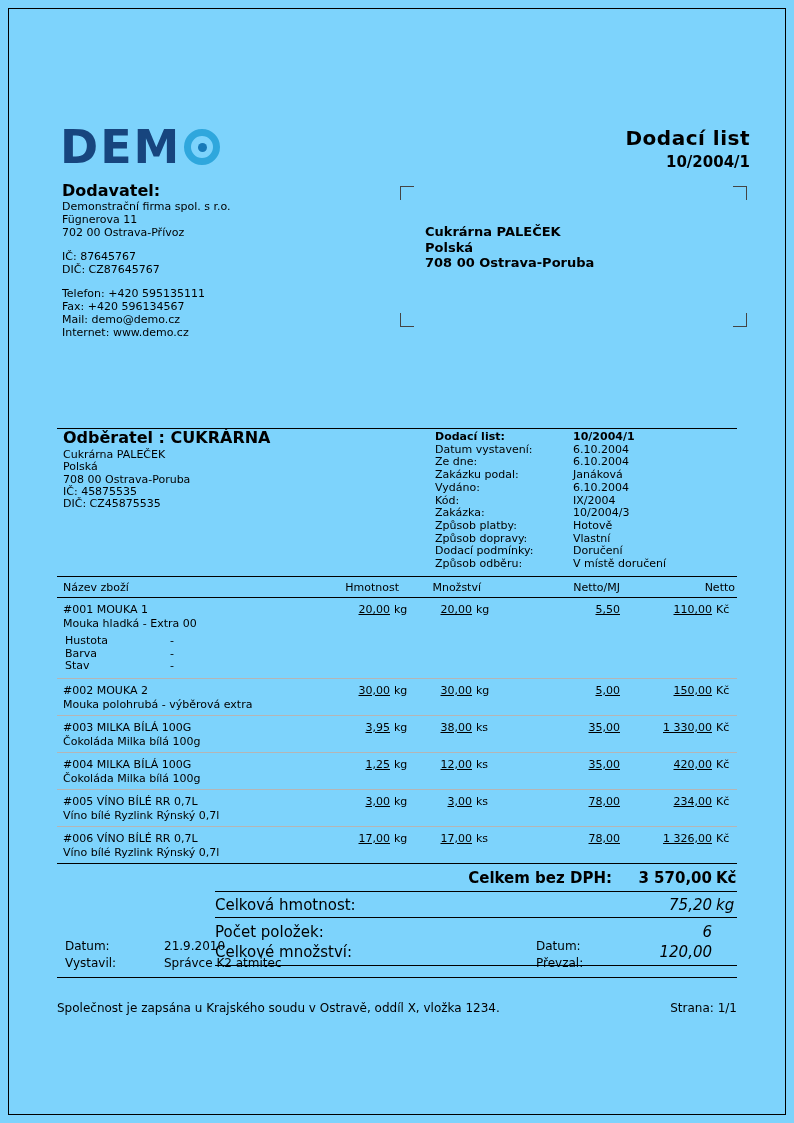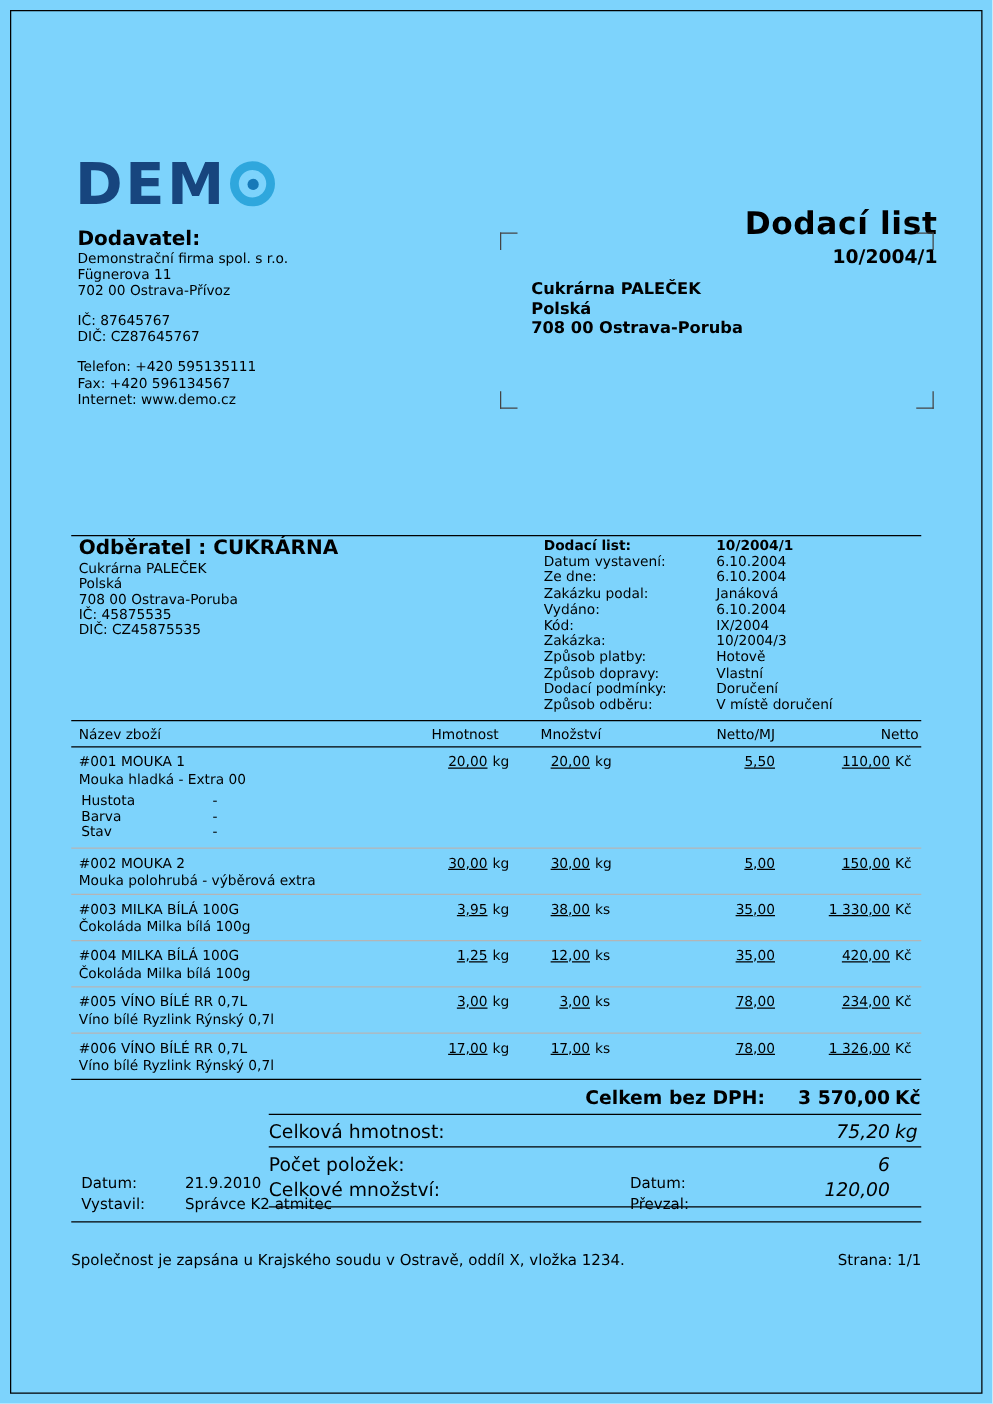--- a/index.html
+++ b/index.html
@@ -8,21 +8,21 @@
   .page { position: relative; width: 794px; height: 1123px; background: #7dd3fc; overflow: hidden; }
   .page-border { position: absolute; inset: 8px; border: 1px solid #000; pointer-events: none; }
 
   
   .logo { position: absolute; left: 60px; top: 124px; display: flex; align-items: center; }
   .logo-dem { font-size: 46px; font-weight: bold; color: #17457e; letter-spacing: 2px; line-height: 1; }
   .logo-o { position: relative; width: 36px; height: 36px; border: 7px solid #2fa7dd; border-radius: 50%; margin-left: 3px; }
   .logo-o::after { content: ""; position: absolute; left: 50%; top: 50%; width: 9px; height: 9px; margin: -4.5px 0 0 -4.5px; border-radius: 50%; background: #1779b8; }
 
   .title-block { position: absolute; top: 126px; right: 44px; text-align: right; }
-  .doc-title { font-size: 25px; font-weight: bold; letter-spacing: .5px; margin-top: 38px; }
+  .doc-title { font-size: 20px; font-weight: bold; letter-spacing: .5px; }
   .doc-number { font-size: 15px; font-weight: bold; margin-top: 3px; }
 
   
   .supplier { position: absolute; left: 62px; top: 184px; width: 330px; font-size: 11px; line-height: 13px; }
   .sec-label { font-size: 16px; font-weight: bold; }
   .supplier .sec-label { margin-bottom: 3px; }
   .sup-group { margin-top: 11px; }
 
   
   .addr-window { position: absolute; left: 400px; top: 186px; width: 347px; height: 141px; }
@@ -72,21 +72,21 @@
   .t-unit { padding-left: 4px; }
   .t-hmot { padding: 4px 0 3px; border-bottom: 1px solid #000; }
   .t-hmot .t-val, .t-hmot .t-unit { font-style: italic; }
   .t-pocet { padding: 5px 0 1px; }
   .t-pocet .t-val { font-style: italic; }
   .t-mnoz { padding: 1px 0 4px; border-bottom: 1px solid #000; }
   .t-mnoz .t-val { font-style: italic; }
 
   
   .signature { position: absolute; left: 57px; top: 938px; width: 680px; font-size: 12px; padding-left: 8px; }
-  .sig-row { display: grid; grid-template-columns: 83px 356px 1fr; line-height: 17px; }
+  .sig-row { display: grid; grid-template-columns: 83px 356px 1fr; line-height: 17px; gap: 16px; }
 
   
   .footer { position: absolute; left: 57px; top: 977px; width: 680px; border-top: 1px solid #000; padding-top: 23px; font-size: 12px; display: flex; justify-content: space-between; }
 </style>
 </head>
 <body>
 
 <div class="page">
   <div class="page-border"></div>
 
@@ -105,20 +105,21 @@
     <div>Demonstrační firma spol. s r.o.</div>
     <div>Fügnerova 11</div>
     <div>702 00 Ostrava-Přívoz</div>
     <div class="sup-group">
       <div>IČ: 87645767</div>
       <div>DIČ: CZ87645767</div>
     </div>
     <div class="sup-group">
       <div>Telefon: +420 595135111</div>
       <div>Fax: +420 596134567</div>
+      <div>Mail: demo@demo.cz</div>
       <div>Internet: www.demo.cz</div>
     </div>
   </div>
 
   <div class="addr-window">
     <span class="corner tl"></span>
     <span class="corner tr"></span>
     <span class="corner bl"></span>
     <span class="corner br"></span>
     <div class="recipient">

